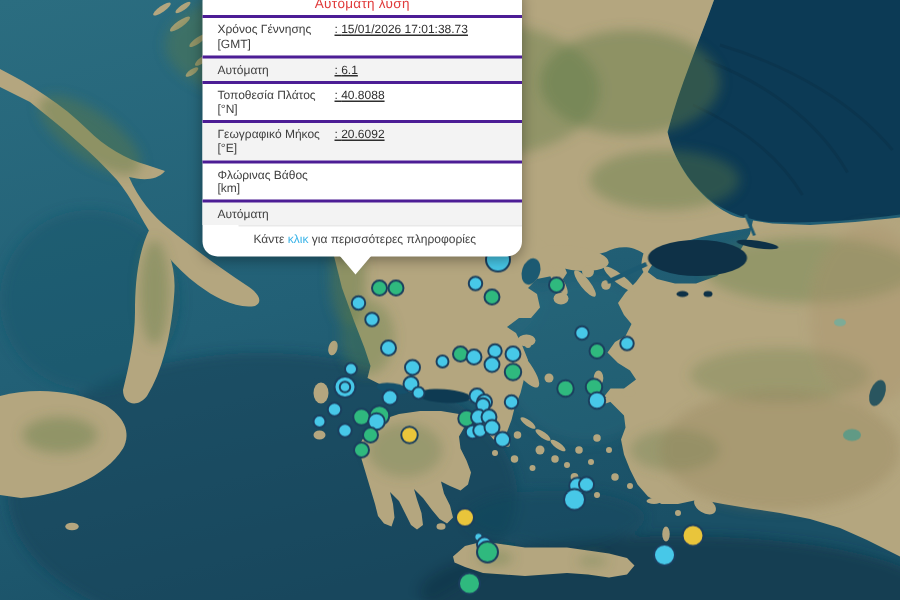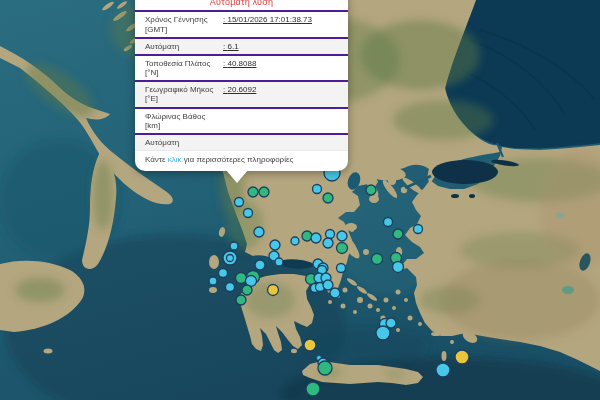--- a/index.html
+++ b/index.html
@@ -17,21 +17,21 @@
   }
   .popup-title{
     text-align:center;padding:6px 0 3px;font-size:9px;letter-spacing:.2px;
   }
   .popup-rows{width:100%;}
   .popup-row{display:flex;border-top:2px solid #4c1d95;padding:3px 8px 3px 10px;align-items:flex-start;}
   .popup-row:nth-child(even){background:#f3f3f3;}
   .popup-row .lbl{width:74px;flex:none;color:#404040;padding-right:4px;}
   .popup-row .val{flex:1;color:#2e2e2e;text-decoration:underline;}
   .popup-row .val::before{content:": ";}
-  .popup-footer{border-top:1px solid #e9e9e9;padding:4px 10px 7px;color:#444;}
+  .popup-footer{border-top:1px solid #e9e9e9;padding:4px 10px 7px;color:#444;margin-left:24px;}
   .popup-footer .lnk{cursor:pointer;}
   .popup-tail{
     position:absolute;left:91px;top:100%;margin-top:-1px;width:0;height:0;
     border-left:11px solid transparent;border-right:11px solid transparent;
     border-top:13px solid #fff;
   }
 </style>
 </head>
 <body>
 

